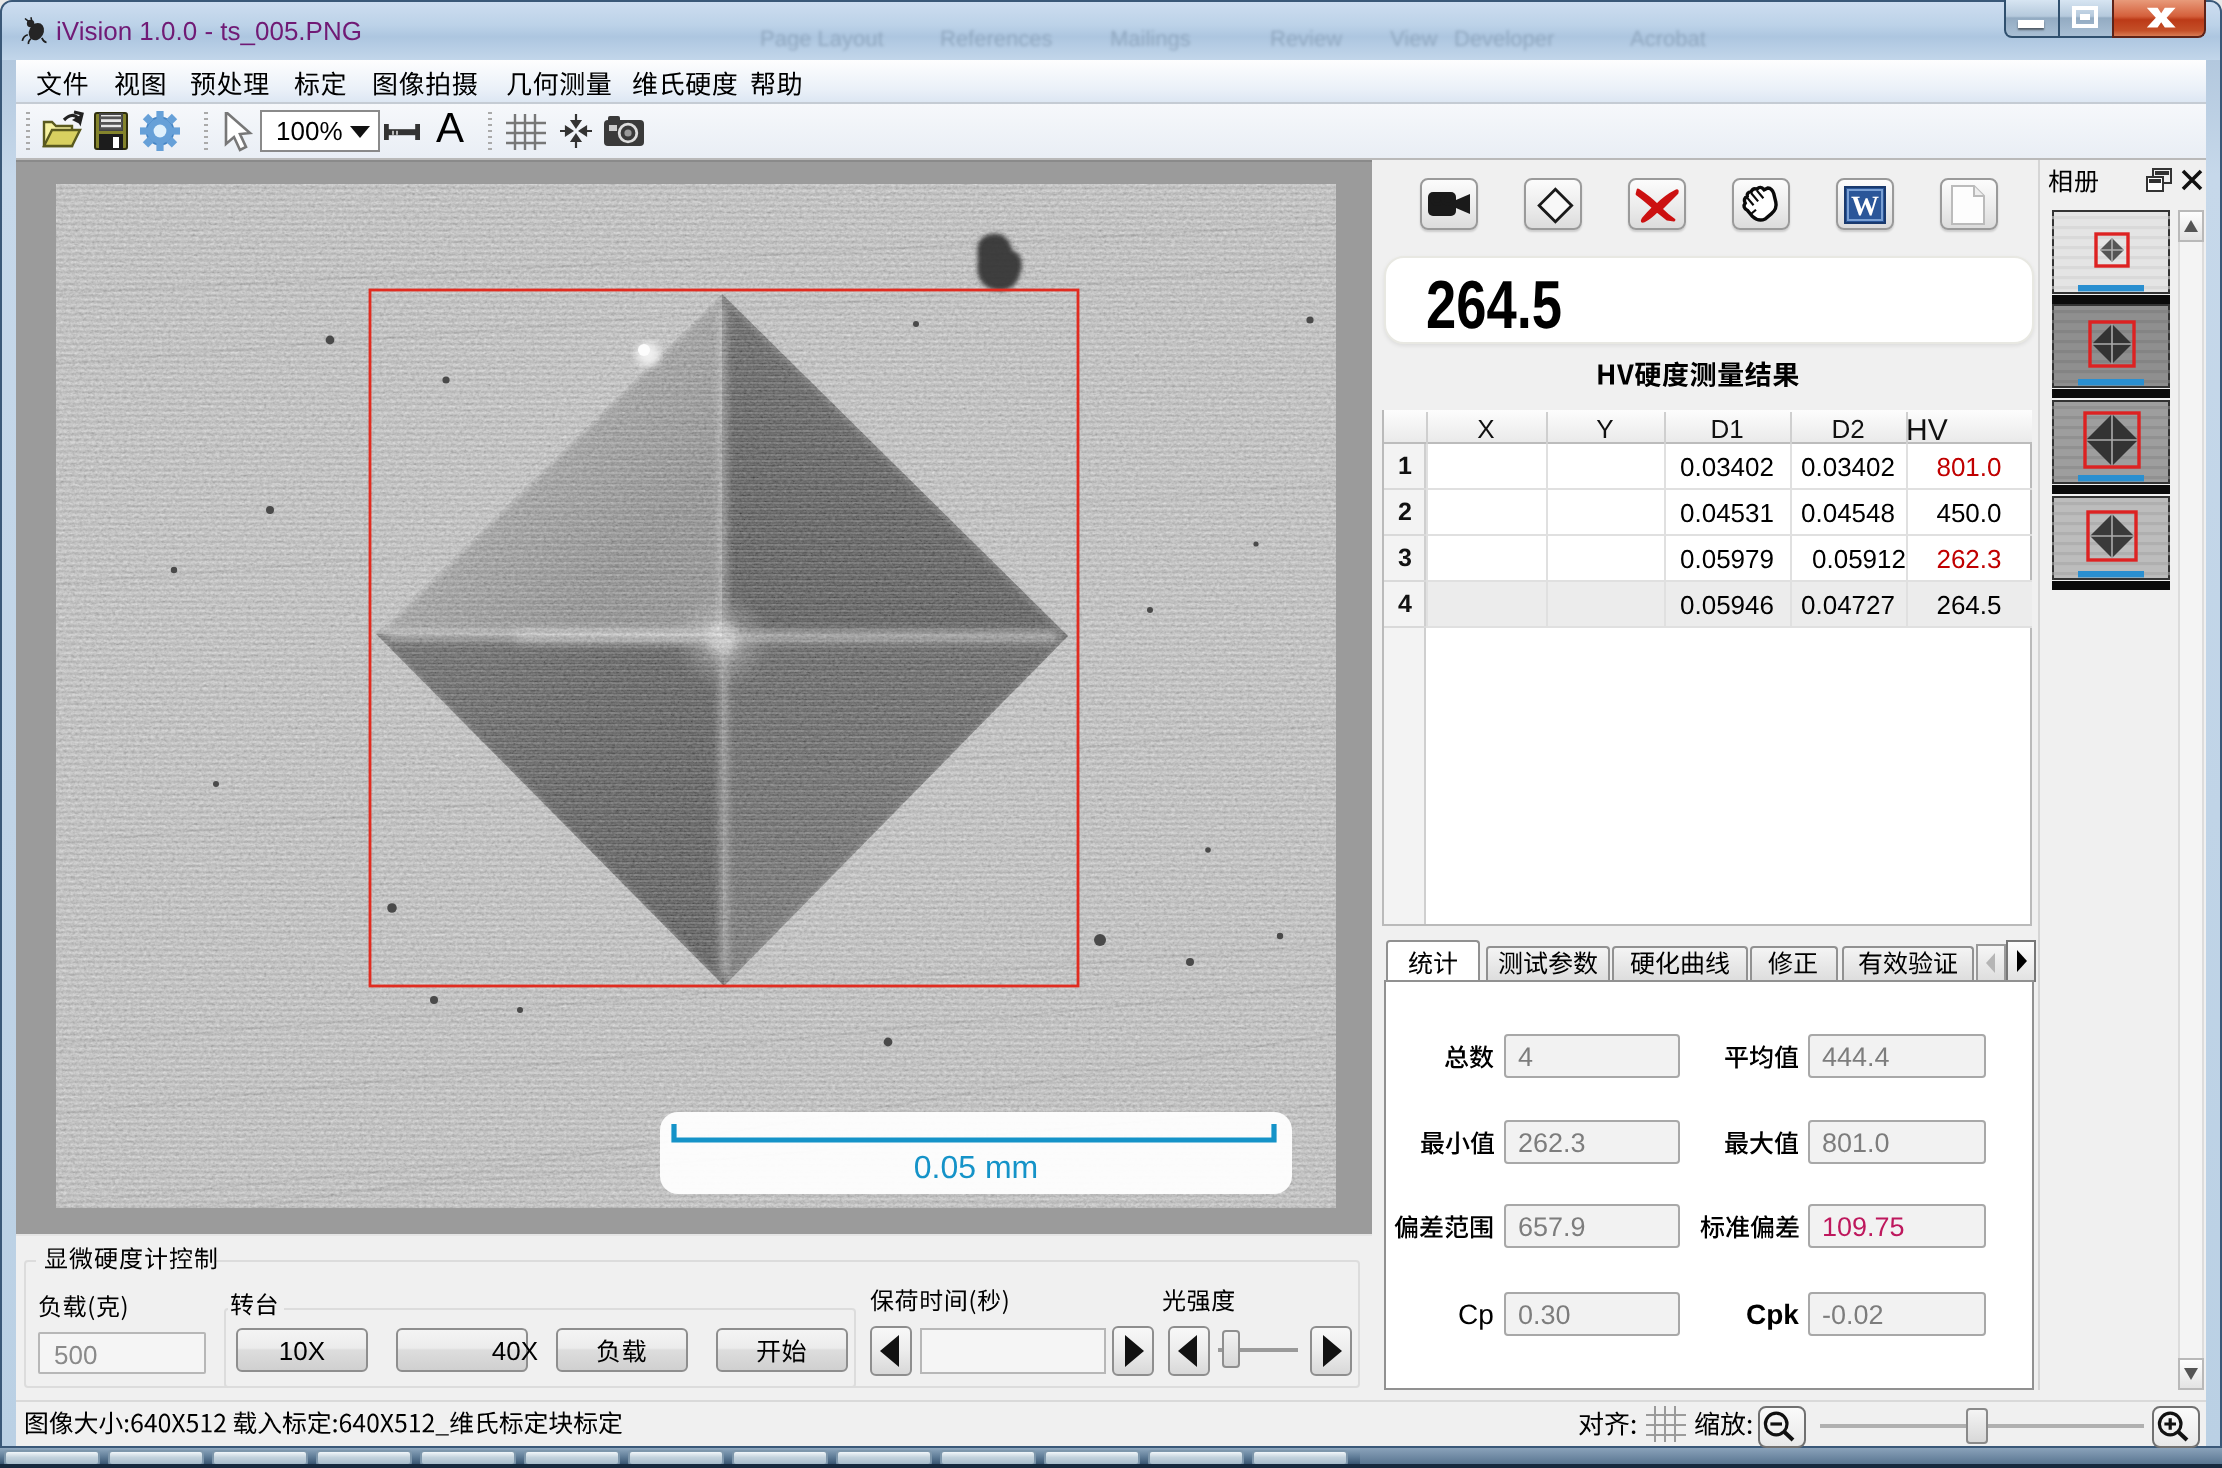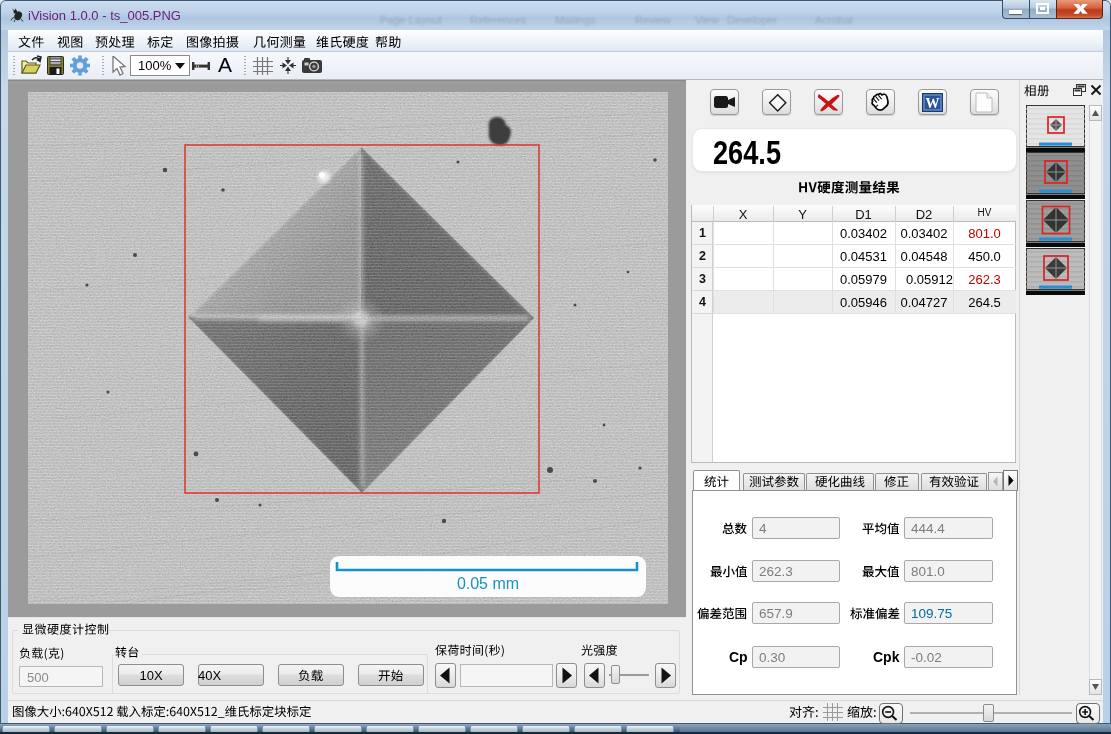--- a/index.html
+++ b/index.html
@@ -297,21 +297,21 @@
 <div class="abs" style="left:19px;top:666px;width:84px;height:21px;background:#f5f5f5;border:1px solid #b7b7b7;border-radius:1px"></div>
 <div class="abs" style="left:27px;top:670px;font-size:13px;color:#8a8a8a">500</div>
 <div class="abs" style="left:112px;top:654px;width:316px;height:40px;border:1px solid #dcdcdc;border-radius:2px"></div>
 <div class="abs" style="left:114px;top:647px;width:28px;height:12px;background:#f0f0f0"></div>
 <svg style="position:absolute;left:115px;top:644.3px;overflow:visible" width="27" height="16">
       <path transform="translate(0,12.7)" d="M0.6 -8.7H5.0V-7.8H0.6ZM2.9 -6.8H3.8V0.9H2.9ZM0.5 -2.0Q1.1 -2.1 1.9 -2.2Q2.7 -2.4 3.6 -2.5Q4.5 -2.7 5.4 -2.8L5.4 -2.1Q4.2 -1.8 2.9 -1.6Q1.6 -1.3 0.7 -1.1ZM1.0 -4.0Q0.9 -4.1 0.9 -4.2Q0.9 -4.4 0.8 -4.5Q0.7 -4.7 0.7 -4.8Q0.9 -4.8 1.0 -5.1Q1.1 -5.4 1.3 -5.7Q1.4 -5.9 1.5 -6.4Q1.7 -6.8 1.9 -7.4Q2.0 -8.0 2.2 -8.7Q2.4 -9.4 2.5 -10.1L3.4 -9.9Q3.1 -8.9 2.9 -8.0Q2.6 -7.0 2.2 -6.1Q1.9 -5.2 1.5 -4.5V-4.5Q1.5 -4.5 1.4 -4.4Q1.3 -4.4 1.2 -4.3Q1.1 -4.2 1.1 -4.1Q1.0 -4.0 1.0 -4.0ZM1.0 -4.0V-4.7L1.5 -5.0H5.0V-4.2H1.8Q1.5 -4.2 1.3 -4.1Q1.0 -4.1 1.0 -4.0ZM6.8 -4.2H10.3V-3.3H6.8ZM10.1 -4.2H10.3L10.4 -4.2L11.1 -3.9Q10.7 -3.4 10.3 -2.8Q9.9 -2.3 9.4 -1.7Q9.0 -1.1 8.6 -0.5L7.8 -0.9Q8.2 -1.4 8.6 -2.0Q9.1 -2.6 9.5 -3.2Q9.9 -3.7 10.1 -4.1ZM6.4 -1.6 6.9 -2.1Q7.6 -1.8 8.2 -1.4Q8.8 -0.9 9.4 -0.5Q10.0 -0.1 10.3 0.3L9.7 1.0Q9.4 0.6 8.8 0.2Q8.3 -0.3 7.6 -0.8Q7.0 -1.2 6.4 -1.6ZM8.1 -10.1 9.0 -10.0Q8.8 -9.2 8.6 -8.3Q8.3 -7.4 8.1 -6.5Q7.8 -5.6 7.6 -4.7Q7.3 -3.9 7.1 -3.3H6.2Q6.4 -4.0 6.6 -4.8Q6.9 -5.6 7.2 -6.6Q7.4 -7.5 7.7 -8.4Q7.9 -9.3 8.1 -10.1ZM5.6 -8.7H11.1V-7.8H5.6ZM5.1 -6.4H11.5V-5.6H5.1Z M14.9 -0.6H21.7V0.3H14.9ZM14.4 -4.1H22.2V0.9H21.2V-3.2H15.4V0.9H14.4ZM19.5 -8.2 20.2 -8.7Q20.8 -8.2 21.4 -7.6Q22.0 -7.0 22.6 -6.3Q23.1 -5.7 23.4 -5.2L22.6 -4.7Q22.3 -5.2 21.8 -5.8Q21.3 -6.4 20.7 -7.1Q20.1 -7.7 19.5 -8.2ZM13.8 -5.1Q13.8 -5.2 13.7 -5.4Q13.7 -5.5 13.6 -5.7Q13.6 -5.9 13.5 -6.0Q13.7 -6.0 14.0 -6.2Q14.2 -6.4 14.5 -6.7Q14.7 -6.9 15.0 -7.2Q15.3 -7.5 15.7 -8.0Q16.1 -8.5 16.5 -9.0Q16.9 -9.6 17.3 -10.1L18.2 -9.7Q17.6 -8.9 17.0 -8.2Q16.3 -7.4 15.7 -6.8Q15.0 -6.1 14.4 -5.6V-5.6Q14.4 -5.6 14.3 -5.5Q14.2 -5.5 14.1 -5.4Q14.0 -5.3 13.9 -5.3Q13.8 -5.2 13.8 -5.1ZM13.8 -5.1 13.8 -5.8 14.5 -6.2 22.1 -6.5Q22.2 -6.3 22.2 -6.1Q22.2 -5.9 22.2 -5.7Q20.4 -5.6 19.1 -5.5Q17.8 -5.5 16.9 -5.4Q16.1 -5.4 15.5 -5.3Q14.9 -5.3 14.6 -5.3Q14.3 -5.2 14.1 -5.2Q13.9 -5.2 13.8 -5.1Z" fill="#000"></path>
     </svg>
 <div class="abs" style="left:118px;top:664px;width:66px;height:22px;border:1px solid #8e8e8e;border-radius:3px;background:linear-gradient(#f4f4f4,#ececec 45%,#dddddd 50%,#d0d0d0)"></div>
 <div class="abs" style="left:118px;top:668px;width:66px;text-align:center;font-size:13px">10X</div>
 <div class="abs" style="left:198px;top:664px;width:66px;height:22px;border:1px solid #8e8e8e;border-radius:3px;background:linear-gradient(#f4f4f4,#ececec 45%,#dddddd 50%,#d0d0d0)"></div>
-<div class="abs" style="left:198px;top:668px;width:71px;text-align:left;font-size:13px">40X</div>
+<div class="abs" style="left:198px;top:668px;width:71px;text-align:right;font-size:13px">40X</div>
 <div class="abs" style="left:278px;top:664px;width:66px;height:22px;border:1px solid #8e8e8e;border-radius:3px;background:linear-gradient(#f4f4f4,#ececec 45%,#dddddd 50%,#d0d0d0)"></div>
 <svg style="position:absolute;left:298px;top:667.2px;overflow:visible" width="28" height="17">
       <path transform="translate(0,13.2)" d="M4.3 -9.4H8.2V-8.6H3.7ZM4.3 -10.5 5.4 -10.3Q4.9 -9.5 4.4 -8.7Q3.8 -7.9 3.0 -7.1Q2.3 -6.4 1.4 -5.7Q1.3 -5.8 1.2 -5.9Q1.1 -6.1 0.9 -6.2Q0.8 -6.3 0.7 -6.4Q1.6 -7.0 2.3 -7.7Q3.0 -8.4 3.5 -9.1Q4.0 -9.8 4.3 -10.5ZM7.8 -9.4H8.0L8.2 -9.4L8.8 -9.0Q8.6 -8.5 8.3 -8.0Q7.9 -7.5 7.6 -7.0Q7.2 -6.6 6.9 -6.2Q6.8 -6.3 6.5 -6.4Q6.3 -6.6 6.2 -6.6Q6.5 -7.0 6.8 -7.4Q7.1 -7.9 7.4 -8.3Q7.7 -8.8 7.8 -9.2ZM6.5 -1.2 7.1 -1.8Q7.9 -1.4 8.7 -1.1Q9.5 -0.7 10.3 -0.3Q11.0 0.0 11.5 0.4L10.8 1.0Q10.3 0.7 9.6 0.3Q8.9 -0.0 8.1 -0.4Q7.4 -0.8 6.5 -1.2ZM5.9 -5.2H6.9Q6.8 -4.1 6.6 -3.3Q6.5 -2.4 6.1 -1.7Q5.8 -1.1 5.2 -0.5Q4.5 -0.0 3.6 0.4Q2.6 0.7 1.2 1.0Q1.2 0.8 1.1 0.6Q0.9 0.3 0.8 0.2Q2.1 -0.0 3.0 -0.3Q3.9 -0.7 4.4 -1.1Q5.0 -1.6 5.3 -2.1Q5.6 -2.7 5.7 -3.5Q5.8 -4.2 5.9 -5.2ZM2.5 -6.9H10.3V-1.5H9.3V-6.1H3.4V-1.5H2.5Z M22.0 -9.8 22.7 -10.2Q23.0 -10.0 23.3 -9.7Q23.6 -9.5 23.8 -9.2Q24.1 -8.9 24.2 -8.7L23.5 -8.2Q23.3 -8.5 22.9 -9.0Q22.4 -9.5 22.0 -9.8ZM13.5 -7.7H24.7V-6.9H13.5ZM14.1 -9.5H19.6V-8.8H14.1ZM16.5 -10.5H17.4V-7.3H16.5ZM20.4 -10.5H21.3Q21.3 -8.7 21.4 -7.1Q21.5 -5.5 21.7 -4.2Q21.9 -2.9 22.1 -2.0Q22.4 -1.0 22.8 -0.5Q23.2 -0.0 23.6 -0.0Q23.8 -0.0 23.9 -0.5Q24.1 -0.9 24.1 -2.0Q24.2 -1.9 24.5 -1.8Q24.7 -1.6 24.8 -1.6Q24.8 -0.6 24.6 -0.1Q24.5 0.5 24.2 0.7Q23.9 0.9 23.5 0.9Q22.9 0.9 22.5 0.5Q22.0 0.1 21.7 -0.7Q21.3 -1.4 21.1 -2.5Q20.9 -3.5 20.7 -4.8Q20.6 -6.1 20.5 -7.5Q20.4 -8.9 20.4 -10.5ZM23.3 -6.3 24.1 -6.0Q23.7 -4.6 23.1 -3.3Q22.5 -2.0 21.7 -0.9Q20.8 0.2 19.8 1.0Q19.7 0.9 19.5 0.7Q19.3 0.5 19.1 0.4Q20.1 -0.3 20.9 -1.4Q21.7 -2.4 22.3 -3.7Q22.9 -4.9 23.3 -6.3ZM13.7 -5.7H20.1V-4.9H13.7ZM17.0 -4.5H17.8V1.0H17.0ZM14.3 -2.5Q14.3 -2.6 14.2 -2.8Q14.2 -2.9 14.1 -3.1Q14.1 -3.2 14.0 -3.4Q14.2 -3.4 14.3 -3.6Q14.5 -3.7 14.6 -4.0Q14.7 -4.2 14.9 -4.6Q15.2 -5.1 15.4 -5.7Q15.7 -6.3 15.9 -6.9L16.8 -6.6Q16.6 -6.0 16.2 -5.3Q15.9 -4.6 15.6 -4.1Q15.2 -3.5 14.9 -3.0V-3.0Q14.9 -3.0 14.8 -2.9Q14.7 -2.9 14.6 -2.8Q14.5 -2.7 14.4 -2.7Q14.3 -2.6 14.3 -2.5ZM14.3 -2.5V-3.2L14.8 -3.5H19.8V-2.7H15.3Q14.9 -2.7 14.7 -2.6Q14.4 -2.6 14.3 -2.5ZM13.6 -1.2Q14.4 -1.2 15.5 -1.3Q16.5 -1.4 17.7 -1.5Q18.9 -1.6 20.1 -1.7V-0.9Q19.0 -0.8 17.8 -0.7Q16.6 -0.6 15.6 -0.5Q14.5 -0.4 13.7 -0.3Z" fill="#000"></path>
     </svg>
 <div class="abs" style="left:358px;top:664px;width:66px;height:22px;border:1px solid #8e8e8e;border-radius:3px;background:linear-gradient(#f4f4f4,#ececec 45%,#dddddd 50%,#d0d0d0)"></div>
 <svg style="position:absolute;left:378px;top:667.2px;overflow:visible" width="28" height="17">
       <path transform="translate(0,13.2)" d="M1.1 -9.7H11.5V-8.8H1.1ZM0.7 -5.2H11.9V-4.3H0.7ZM8.1 -9.2H9.1V1.0H8.1ZM3.7 -9.2H4.6V-5.8Q4.6 -4.9 4.5 -3.9Q4.4 -3.0 4.1 -2.1Q3.8 -1.2 3.1 -0.4Q2.5 0.4 1.4 1.1Q1.3 0.9 1.2 0.8Q1.1 0.7 0.9 0.6Q0.8 0.4 0.7 0.4Q1.7 -0.3 2.3 -1.0Q2.9 -1.7 3.2 -2.5Q3.5 -3.3 3.6 -4.1Q3.7 -5.0 3.7 -5.8Z M19.2 -0.4H23.7V0.5H19.2ZM18.6 -4.1H24.1V1.0H23.2V-3.2H19.4V1.0H18.6ZM22.1 -8.3 22.8 -8.7Q23.2 -8.1 23.6 -7.5Q24.1 -6.9 24.4 -6.3Q24.7 -5.7 24.9 -5.2L24.1 -4.8Q23.9 -5.2 23.6 -5.9Q23.3 -6.5 22.9 -7.1Q22.5 -7.8 22.1 -8.3ZM18.2 -5.1Q18.2 -5.2 18.1 -5.4Q18.0 -5.5 18.0 -5.7Q17.9 -5.9 17.9 -6.0Q18.0 -6.0 18.2 -6.2Q18.4 -6.5 18.7 -6.8Q18.8 -7.0 19.0 -7.3Q19.2 -7.7 19.5 -8.2Q19.8 -8.7 20.1 -9.3Q20.4 -9.9 20.6 -10.5L21.6 -10.2Q21.2 -9.4 20.8 -8.5Q20.3 -7.7 19.8 -7.0Q19.3 -6.2 18.8 -5.6V-5.6Q18.8 -5.6 18.7 -5.6Q18.6 -5.5 18.5 -5.4Q18.4 -5.4 18.3 -5.3Q18.2 -5.2 18.2 -5.1ZM18.2 -5.1 18.2 -5.9 18.7 -6.2 24.0 -6.5Q24.1 -6.3 24.1 -6.1Q24.2 -5.8 24.2 -5.7Q22.7 -5.6 21.7 -5.5Q20.6 -5.4 20.0 -5.4Q19.3 -5.3 19.0 -5.3Q18.6 -5.2 18.5 -5.2Q18.3 -5.1 18.2 -5.1ZM13.6 -3.7Q13.8 -4.3 14.0 -5.1Q14.2 -6.0 14.4 -6.9Q14.6 -7.8 14.8 -8.7Q14.9 -9.6 15.0 -10.5L15.9 -10.4Q15.8 -9.6 15.6 -8.6Q15.5 -7.7 15.3 -6.7Q15.1 -5.8 14.8 -4.9Q14.6 -4.0 14.4 -3.4ZM13.3 -7.9H17.1V-7.1H13.3ZM16.8 -7.9H17.0L17.1 -8.0L17.7 -7.9Q17.5 -5.5 17.0 -3.7Q16.6 -2.0 15.8 -0.9Q15.0 0.3 13.9 1.0Q13.8 0.8 13.6 0.6Q13.5 0.4 13.3 0.2Q14.3 -0.3 15.0 -1.4Q15.8 -2.4 16.2 -4.0Q16.7 -5.6 16.8 -7.8ZM13.6 -3.7 14.1 -4.3Q14.7 -4.0 15.2 -3.6Q15.8 -3.1 16.3 -2.7Q16.8 -2.2 17.2 -1.8Q17.7 -1.4 17.9 -1.0L17.4 -0.3Q17.1 -0.6 16.7 -1.1Q16.2 -1.5 15.7 -2.0Q15.2 -2.4 14.7 -2.9Q14.1 -3.3 13.6 -3.7Z" fill="#000"></path>
     </svg>
 <svg style="position:absolute;left:435px;top:642.3px;overflow:visible" width="72" height="16">
       <path transform="translate(0,12.7)" d="M7.2 -6.0H8.1V1.0H7.2ZM3.7 -4.2H11.4V-3.4H3.7ZM8.3 -3.9Q8.7 -3.1 9.3 -2.5Q9.8 -1.8 10.5 -1.2Q11.1 -0.6 11.8 -0.3Q11.7 -0.2 11.6 -0.1Q11.4 0.1 11.3 0.2Q11.2 0.3 11.1 0.5Q10.5 0.0 9.8 -0.6Q9.2 -1.3 8.6 -2.0Q8.0 -2.8 7.6 -3.6ZM7.0 -3.9 7.7 -3.7Q7.3 -2.8 6.7 -2.1Q6.1 -1.3 5.4 -0.6Q4.7 0.0 3.9 0.4Q3.9 0.3 3.8 0.2Q3.7 0.1 3.5 -0.1Q3.4 -0.2 3.3 -0.3Q4.0 -0.6 4.7 -1.2Q5.4 -1.8 6.0 -2.5Q6.6 -3.2 7.0 -3.9ZM5.4 -8.7V-6.5H9.9V-8.7ZM4.6 -9.5H10.8V-5.7H4.6ZM3.3 -10.0 4.2 -9.8Q3.8 -8.8 3.2 -7.8Q2.7 -6.8 2.1 -5.9Q1.4 -5.1 0.8 -4.4Q0.7 -4.5 0.7 -4.7Q0.6 -4.8 0.5 -5.0Q0.4 -5.2 0.3 -5.3Q0.9 -5.9 1.4 -6.6Q2.0 -7.4 2.5 -8.3Q3.0 -9.1 3.3 -10.0ZM2.1 -6.9 2.9 -7.8 2.9 -7.8V0.9H2.1Z M16.5 -6.6H23.7V-5.8H16.5ZM21.6 -6.2H22.5V-0.2Q22.5 0.2 22.4 0.4Q22.3 0.6 22.0 0.8Q21.7 0.9 21.2 0.9Q20.7 0.9 19.9 0.9Q19.8 0.7 19.7 0.5Q19.6 0.2 19.5 0.0Q20.0 0.1 20.3 0.1Q20.7 0.1 21.0 0.1Q21.2 0.1 21.3 0.1Q21.5 0.1 21.6 0.0Q21.6 -0.0 21.6 -0.2ZM15.4 -7.2 16.3 -6.9Q15.9 -6.2 15.4 -5.4Q15.0 -4.7 14.4 -4.0Q13.8 -3.4 13.2 -2.9Q13.2 -3.0 13.1 -3.1Q13.0 -3.3 12.8 -3.4Q12.7 -3.6 12.6 -3.7Q13.5 -4.3 14.2 -5.3Q15.0 -6.2 15.4 -7.2ZM17.1 -4.7H20.5V-1.3H17.1V-2.0H19.6V-3.9H17.1ZM16.7 -4.7H17.5V-0.6H16.7ZM13.0 -9.1H23.6V-8.3H13.0ZM15.8 -10.1H16.6V-7.2H15.8ZM19.9 -10.1H20.8V-7.2H19.9ZM14.4 -4.8 15.3 -5.7 15.3 -5.7V0.9H14.4Z M26.0 -9.1H29.3V-1.3H26.0V-2.1H28.5V-8.3H26.0ZM26.1 -5.6H28.8V-4.8H26.1ZM25.6 -9.1H26.4V-0.3H25.6ZM29.9 -7.7H36.1V-6.8H29.9ZM33.8 -10.0H34.7V-0.4Q34.7 0.1 34.5 0.3Q34.4 0.6 34.1 0.7Q33.8 0.8 33.2 0.8Q32.6 0.8 31.7 0.8Q31.6 0.6 31.5 0.4Q31.5 0.1 31.3 -0.1Q31.8 -0.1 32.2 -0.1Q32.7 -0.0 33.0 -0.1Q33.3 -0.1 33.4 -0.1Q33.6 -0.1 33.7 -0.1Q33.8 -0.2 33.8 -0.4ZM30.3 -5.4 31.0 -5.8Q31.4 -5.4 31.7 -4.8Q32.1 -4.3 32.4 -3.8Q32.7 -3.3 32.9 -3.0L32.1 -2.5Q31.9 -2.9 31.6 -3.4Q31.3 -3.9 31.0 -4.4Q30.6 -5.0 30.3 -5.4Z M38.0 -7.4H38.9V1.0H38.0ZM38.2 -9.5 38.9 -9.9Q39.2 -9.7 39.4 -9.4Q39.7 -9.1 40.0 -8.8Q40.2 -8.5 40.4 -8.2L39.6 -7.7Q39.5 -8.0 39.2 -8.3Q39.0 -8.6 38.7 -8.9Q38.4 -9.2 38.2 -9.5ZM41.1 -9.4H47.4V-8.6H41.1ZM46.9 -9.4H47.9V-0.1Q47.9 0.2 47.8 0.4Q47.7 0.6 47.4 0.8Q47.2 0.9 46.8 0.9Q46.4 0.9 45.9 0.9Q45.8 0.7 45.8 0.5Q45.7 0.2 45.6 0.1Q46.0 0.1 46.3 0.1Q46.6 0.1 46.7 0.1Q46.8 0.1 46.9 0.0Q46.9 -0.0 46.9 -0.1ZM41.4 -3.5V-1.9H44.3V-3.5ZM41.4 -5.9V-4.3H44.3V-5.9ZM40.6 -6.6H45.2V-1.2H40.6Z M52.1 2.4Q51.2 1.0 50.8 -0.5Q50.3 -2.0 50.3 -3.7Q50.3 -5.5 50.8 -7.0Q51.2 -8.5 52.1 -9.8L52.7 -9.5Q52.0 -8.2 51.6 -6.7Q51.2 -5.3 51.2 -3.7Q51.2 -2.2 51.6 -0.7Q52.0 0.8 52.7 2.1Z M56.1 -9.1H57.0V0.9H56.1ZM54.1 -6.7H58.7V-5.9H54.1ZM56.1 -6.4 56.7 -6.1Q56.5 -5.5 56.3 -4.8Q56.0 -4.1 55.7 -3.5Q55.4 -2.8 55.1 -2.2Q54.7 -1.6 54.4 -1.2Q54.3 -1.4 54.2 -1.7Q54.0 -1.9 53.9 -2.1Q54.2 -2.4 54.6 -2.9Q54.9 -3.4 55.2 -4.0Q55.5 -4.6 55.7 -5.2Q56.0 -5.8 56.1 -6.4ZM58.0 -9.9 58.6 -9.2Q58.0 -9.0 57.3 -8.8Q56.6 -8.6 55.9 -8.5Q55.1 -8.3 54.4 -8.2Q54.4 -8.4 54.3 -8.6Q54.3 -8.8 54.2 -8.9Q54.9 -9.1 55.6 -9.2Q56.3 -9.3 56.9 -9.5Q57.6 -9.7 58.0 -9.9ZM56.9 -5.7Q57.0 -5.5 57.3 -5.3Q57.5 -5.0 57.8 -4.6Q58.0 -4.3 58.2 -4.0Q58.5 -3.7 58.5 -3.6L58.0 -2.9Q57.9 -3.1 57.7 -3.4Q57.5 -3.8 57.3 -4.1Q57.0 -4.5 56.8 -4.8Q56.6 -5.1 56.5 -5.3ZM59.5 -8.0 60.3 -7.9Q60.2 -7.2 60.1 -6.5Q59.9 -5.8 59.7 -5.2Q59.5 -4.5 59.3 -4.0Q59.2 -4.1 59.1 -4.2Q58.9 -4.2 58.8 -4.3Q58.7 -4.4 58.5 -4.4Q58.8 -4.9 58.9 -5.5Q59.1 -6.1 59.3 -6.7Q59.4 -7.4 59.5 -8.0ZM62.9 -7.9 63.6 -8.2Q63.9 -7.7 64.2 -7.1Q64.5 -6.5 64.7 -6.0Q64.9 -5.4 65.0 -4.9L64.2 -4.6Q64.1 -5.1 63.9 -5.7Q63.7 -6.2 63.4 -6.8Q63.1 -7.4 62.9 -7.9ZM63.6 -4.2 64.5 -3.9Q64.0 -2.6 63.2 -1.7Q62.3 -0.7 61.1 -0.1Q59.9 0.6 58.4 0.9Q58.3 0.7 58.2 0.5Q58.0 0.3 57.9 0.1Q59.4 -0.2 60.5 -0.8Q61.6 -1.3 62.4 -2.2Q63.2 -3.0 63.6 -4.2ZM61.2 -10.1H62.0V-2.7H61.2Z M67.0 2.4 66.4 2.1Q67.1 0.8 67.5 -0.7Q67.9 -2.2 67.9 -3.7Q67.9 -5.3 67.5 -6.7Q67.1 -8.2 66.4 -9.5L67.0 -9.8Q67.9 -8.5 68.3 -7.0Q68.8 -5.5 68.8 -3.7Q68.8 -2.0 68.3 -0.5Q67.9 1.0 67.0 2.4Z" fill="#000"></path>
@@ -384,21 +384,21 @@
 <div class="abs" style="left:691px;top:205px;width:325px;height:258px;background:#fff;border:1px solid #bababa"></div>
 <div class="abs" style="left:692px;top:205px;width:324px;height:17px;background:linear-gradient(#fdfdfd,#eaeaea);border-bottom:1px solid #bcbcbc"></div>
 <div class="abs" style="left:713px;top:207px;width:60px;text-align:center;font-size:13px;color:#111">X</div>
 <div class="abs" style="left:713px;top:206px;width:1px;height:16px;background:#cfcfcf"></div>
 <div class="abs" style="left:773px;top:207px;width:59px;text-align:center;font-size:13px;color:#111">Y</div>
 <div class="abs" style="left:773px;top:206px;width:1px;height:16px;background:#cfcfcf"></div>
 <div class="abs" style="left:832px;top:207px;width:63px;text-align:center;font-size:13px;color:#111">D1</div>
 <div class="abs" style="left:832px;top:206px;width:1px;height:16px;background:#cfcfcf"></div>
 <div class="abs" style="left:895px;top:207px;width:58px;text-align:center;font-size:13px;color:#111">D2</div>
 <div class="abs" style="left:895px;top:206px;width:1px;height:16px;background:#cfcfcf"></div>
-<div class="abs" style="left:953px;top:207px;width:63px;text-align:center;font-size:10px;color:#111">HV</div>
+<div class="abs" style="left:953px;top:207px;width:63px;text-align:left;font-size:15px;color:#111">HV</div>
 <div class="abs" style="left:953px;top:206px;width:1px;height:16px;background:#cfcfcf"></div>
 <div class="abs" style="left:692px;top:222px;width:21px;height:240px;background:#f3f3f3;border-right:1px solid #cfcfcf"></div>
 <div class="abs" style="left:692px;top:226px;width:21px;text-align:center;font-size:12.5px;font-weight:bold;color:#111">1</div>
 <div class="abs" style="left:692px;top:244px;width:21px;height:1px;background:#d9d9d9"></div>
 <div class="abs" style="left:832px;top:226px;width:63px;text-align:center;font-size:13px;color:#000">0.03402</div>
 <div class="abs" style="left:895px;top:226px;width:58px;text-align:center;font-size:13px;color:#000">0.03402</div>
 <div class="abs" style="left:953px;top:226px;width:63px;text-align:center;font-size:13px;color:#c00000">801.0</div>
 <div class="abs" style="left:713px;top:222px;width:1px;height:23px;background:#e0e0e0"></div>
 <div class="abs" style="left:773px;top:222px;width:1px;height:23px;background:#e0e0e0"></div>
 <div class="abs" style="left:832px;top:222px;width:1px;height:23px;background:#e0e0e0"></div>
@@ -490,22 +490,22 @@
     <div class="abs" style="left:911px;top:564px;font-size:13.5px;color:#7d7d7d">801.0</div>
 <svg style="position:absolute;left:697px;top:604.8px;overflow:visible" width="52" height="17">
       <path transform="translate(0,13.2)" d="M7.0 -10.3 8.1 -10.6Q8.3 -10.2 8.5 -9.8Q8.7 -9.4 8.8 -9.0L7.6 -8.7Q7.6 -9.1 7.4 -9.5Q7.2 -10.0 7.0 -10.3ZM3.3 -10.5 4.4 -10.2Q4.0 -9.1 3.5 -8.1Q2.9 -7.0 2.3 -6.1Q1.6 -5.2 0.9 -4.5Q0.9 -4.6 0.8 -4.8Q0.7 -5.1 0.5 -5.3Q0.4 -5.5 0.3 -5.6Q0.9 -6.2 1.5 -7.0Q2.0 -7.8 2.5 -8.7Q3.0 -9.6 3.3 -10.5ZM2.0 -7.2 3.1 -8.3 3.2 -8.3V1.0H2.0ZM5.0 -9.2H11.5V-6.0H5.0V-7.0H10.3V-8.2H5.0ZM4.4 -9.2H5.5V-6.7Q5.5 -5.9 5.5 -4.9Q5.4 -4.0 5.3 -2.9Q5.2 -1.9 4.9 -0.9Q4.7 0.1 4.3 0.9Q4.2 0.8 4.1 0.7Q3.9 0.6 3.7 0.4Q3.6 0.3 3.4 0.2Q3.8 -0.5 4.0 -1.4Q4.2 -2.3 4.3 -3.2Q4.4 -4.2 4.4 -5.1Q4.4 -5.9 4.4 -6.7ZM5.6 -5.3H11.3V-4.3H6.5V1.0H5.6ZM10.7 -5.3H11.6V-0.1Q11.6 0.2 11.6 0.4Q11.5 0.7 11.3 0.8Q11.1 0.9 10.8 0.9Q10.6 1.0 10.2 1.0Q10.2 0.8 10.1 0.5Q10.0 0.2 9.9 0.1Q10.1 0.1 10.3 0.1Q10.5 0.1 10.6 0.1Q10.7 0.1 10.7 -0.1ZM6.1 -2.7H11.1V-1.8H6.1ZM7.4 -4.9H8.1V0.7H7.4ZM9.0 -4.9H9.8V0.7H9.0Z M13.8 -8.9H23.8V-7.9H13.8ZM14.4 -7.0H23.2V-5.9H14.4ZM15.2 -0.5H24.3V0.6H15.2ZM13.2 -5.1H24.3V-3.9H13.2ZM16.9 -3.1H23.3V-2.0H16.9ZM19.3 -2.7H20.6V0.2H19.3ZM15.4 -10.1 16.4 -10.5Q16.8 -10.2 17.1 -9.7Q17.4 -9.2 17.5 -8.8L16.4 -8.3Q16.3 -8.7 16.0 -9.2Q15.7 -9.7 15.4 -10.1ZM21.0 -10.6 22.3 -10.2Q22.0 -9.7 21.7 -9.3Q21.3 -8.8 21.1 -8.5L20.0 -8.8Q20.2 -9.1 20.4 -9.4Q20.6 -9.7 20.7 -10.0Q20.9 -10.3 21.0 -10.6ZM18.1 -8.6 19.3 -8.4Q18.9 -6.3 18.1 -4.7Q17.4 -3.1 16.3 -1.8Q15.3 -0.6 13.8 0.3Q13.7 0.1 13.5 -0.1Q13.4 -0.2 13.2 -0.4Q13.1 -0.6 12.9 -0.8Q14.4 -1.5 15.4 -2.6Q16.4 -3.7 17.1 -5.2Q17.7 -6.7 18.1 -8.6Z M30.8 -6.8H35.4V-5.7H30.8ZM25.9 0.1Q26.3 -0.3 26.8 -0.8Q27.3 -1.3 27.9 -1.9Q28.4 -2.5 28.9 -3.1L29.6 -2.2Q29.2 -1.7 28.7 -1.1Q28.2 -0.5 27.7 0.0Q27.2 0.5 26.7 1.0ZM26.4 -6.5 27.1 -7.3Q27.4 -7.1 27.8 -6.8Q28.3 -6.6 28.7 -6.4Q29.1 -6.1 29.4 -6.0L28.6 -5.1Q28.4 -5.3 28.0 -5.5Q27.6 -5.8 27.2 -6.0Q26.8 -6.3 26.4 -6.5ZM25.6 -4.2 26.3 -5.0Q26.6 -4.8 27.1 -4.6Q27.5 -4.4 27.9 -4.2Q28.3 -3.9 28.6 -3.8L27.9 -2.9Q27.7 -3.1 27.3 -3.3Q26.9 -3.5 26.4 -3.7Q26.0 -4.0 25.6 -4.2ZM34.8 -6.8H36.0V-3.7Q36.0 -3.2 35.9 -3.0Q35.7 -2.7 35.4 -2.6Q35.0 -2.4 34.5 -2.4Q33.9 -2.4 33.2 -2.4Q33.1 -2.6 33.0 -3.0Q32.9 -3.3 32.7 -3.5Q33.1 -3.5 33.5 -3.5Q33.9 -3.5 34.1 -3.5Q34.4 -3.5 34.5 -3.5Q34.7 -3.5 34.7 -3.5Q34.8 -3.6 34.8 -3.7ZM30.1 -6.8H31.3V-1.0Q31.3 -0.7 31.4 -0.5Q31.5 -0.4 31.7 -0.3Q31.9 -0.3 32.3 -0.3Q32.4 -0.3 32.7 -0.3Q32.9 -0.3 33.3 -0.3Q33.6 -0.3 34.0 -0.3Q34.3 -0.3 34.6 -0.3Q34.9 -0.3 35.0 -0.3Q35.4 -0.3 35.6 -0.4Q35.7 -0.5 35.8 -0.9Q35.9 -1.2 36.0 -1.9Q36.2 -1.8 36.5 -1.6Q36.8 -1.5 37.1 -1.4Q37.0 -0.6 36.8 -0.1Q36.6 0.4 36.2 0.6Q35.8 0.8 35.1 0.8Q35.0 0.8 34.7 0.8Q34.4 0.8 34.0 0.8Q33.6 0.8 33.3 0.8Q32.9 0.8 32.6 0.8Q32.3 0.8 32.2 0.8Q31.4 0.8 30.9 0.7Q30.5 0.5 30.3 0.1Q30.1 -0.3 30.1 -1.0ZM25.7 -9.5H36.9V-8.4H25.7ZM28.4 -10.6H29.6V-7.3H28.4ZM32.9 -10.6H34.1V-7.3H32.9Z M40.2 -4.2H46.6V-3.2H40.2ZM40.9 -6.0H46.7V-5.1H40.9ZM43.1 -8.7H44.2V-0.9H43.1ZM40.3 -7.9H47.1V-6.9H40.3ZM46.3 -4.2H47.3Q47.3 -4.2 47.3 -4.1Q47.3 -3.9 47.3 -3.8Q47.2 -2.9 47.1 -2.4Q47.0 -1.9 46.8 -1.7Q46.7 -1.5 46.5 -1.5Q46.4 -1.4 46.1 -1.4Q46.0 -1.4 45.6 -1.4Q45.3 -1.4 45.0 -1.4Q45.0 -1.6 44.9 -1.9Q44.8 -2.1 44.7 -2.3Q45.0 -2.3 45.3 -2.3Q45.5 -2.2 45.6 -2.2Q45.7 -2.2 45.8 -2.3Q45.9 -2.3 46.0 -2.4Q46.0 -2.5 46.1 -2.9Q46.2 -3.2 46.3 -4.1ZM38.5 -10.1H49.1V1.0H47.9V-9.1H39.6V1.0H38.5ZM39.2 -0.5H48.5V0.5H39.2Z" fill="#000"></path>
     </svg>
 <div class="abs" style="left:752px;top:602px;width:88px;height:22px;background:#f2f2f2;border:1px solid #a8a8a8;border-radius:2px"></div>
     <div class="abs" style="left:759px;top:606px;font-size:13.5px;color:#7d7d7d">657.9</div>
 <svg style="position:absolute;left:850px;top:604.8px;overflow:visible" width="52" height="17">
       <path transform="translate(0,13.2)" d="M5.8 -9.7H11.3V-8.6H5.8ZM5.3 -6.7H12.0V-5.6H5.3ZM7.9 -6.1H9.1V-0.4Q9.1 0.1 8.9 0.3Q8.8 0.6 8.5 0.8Q8.2 0.9 7.8 1.0Q7.3 1.0 6.7 1.0Q6.6 0.7 6.5 0.4Q6.4 0.0 6.3 -0.2Q6.8 -0.2 7.1 -0.2Q7.5 -0.2 7.6 -0.2Q7.8 -0.2 7.8 -0.3Q7.9 -0.3 7.9 -0.4ZM9.7 -4.0 10.7 -4.3Q11.0 -3.7 11.3 -3.0Q11.6 -2.3 11.8 -1.6Q12.0 -1.0 12.1 -0.5L11.0 -0.1Q10.9 -0.6 10.7 -1.3Q10.5 -1.9 10.3 -2.7Q10.0 -3.4 9.7 -4.0ZM6.0 -4.3 7.1 -4.0Q6.9 -3.3 6.6 -2.6Q6.4 -1.9 6.0 -1.3Q5.7 -0.6 5.4 -0.1Q5.3 -0.2 5.1 -0.3Q5.0 -0.5 4.8 -0.6Q4.6 -0.7 4.5 -0.8Q5.0 -1.4 5.4 -2.4Q5.8 -3.3 6.0 -4.3ZM0.5 -8.0H5.1V-6.9H0.5ZM2.4 -10.6H3.5V1.0H2.4ZM2.2 -7.3 3.0 -7.0Q2.8 -6.3 2.6 -5.6Q2.4 -4.8 2.1 -4.1Q1.9 -3.3 1.5 -2.7Q1.2 -2.1 0.9 -1.6Q0.8 -1.8 0.7 -2.0Q0.6 -2.2 0.5 -2.4Q0.4 -2.6 0.2 -2.8Q0.7 -3.3 1.1 -4.0Q1.5 -4.8 1.8 -5.6Q2.1 -6.5 2.2 -7.3ZM3.5 -6.7Q3.6 -6.5 3.8 -6.2Q4.1 -5.9 4.4 -5.6Q4.7 -5.2 4.9 -4.9Q5.1 -4.6 5.2 -4.5L4.5 -3.6Q4.4 -3.8 4.2 -4.2Q4.0 -4.5 3.8 -4.9Q3.5 -5.3 3.3 -5.6Q3.1 -5.9 2.9 -6.1Z M17.8 -5.9H24.0V-4.8H17.8ZM17.8 -3.4H24.0V-2.4H17.8ZM17.8 -0.9H24.5V0.2H17.8ZM18.0 -10.5 19.1 -10.2Q18.7 -9.1 18.2 -8.1Q17.7 -7.0 17.1 -6.1Q16.5 -5.2 15.9 -4.6Q15.8 -4.7 15.6 -4.8Q15.5 -5.0 15.3 -5.2Q15.2 -5.3 15.0 -5.4Q15.7 -6.0 16.2 -6.8Q16.8 -7.6 17.2 -8.6Q17.7 -9.5 18.0 -10.5ZM18.1 -8.3H24.3V-7.3H18.1V1.1H17.0V-7.4L17.8 -8.3ZM20.5 -7.8H21.7V-0.3H20.5ZM20.1 -10.0 21.1 -10.5Q21.4 -10.1 21.6 -9.6Q21.9 -9.1 22.1 -8.7L21.0 -8.2Q20.9 -8.6 20.6 -9.1Q20.3 -9.6 20.1 -10.0ZM13.0 -9.5 14.1 -10.0Q14.4 -9.6 14.7 -9.1Q15.0 -8.5 15.3 -8.0Q15.6 -7.6 15.8 -7.2L14.6 -6.6Q14.5 -7.0 14.2 -7.5Q13.9 -8.0 13.6 -8.6Q13.3 -9.1 13.0 -9.5ZM13.0 -0.1Q13.3 -0.6 13.6 -1.3Q14.0 -2.0 14.3 -2.8Q14.6 -3.6 14.9 -4.3L16.0 -3.8Q15.7 -3.0 15.4 -2.3Q15.1 -1.6 14.8 -0.8Q14.5 -0.1 14.2 0.5Z M32.0 -10.3 33.1 -10.6Q33.3 -10.2 33.5 -9.8Q33.7 -9.4 33.8 -9.0L32.6 -8.7Q32.6 -9.1 32.4 -9.5Q32.2 -10.0 32.0 -10.3ZM28.3 -10.5 29.4 -10.2Q29.0 -9.1 28.5 -8.1Q27.9 -7.0 27.3 -6.1Q26.6 -5.2 25.9 -4.5Q25.9 -4.6 25.8 -4.8Q25.7 -5.1 25.5 -5.3Q25.4 -5.5 25.3 -5.6Q25.9 -6.2 26.5 -7.0Q27.0 -7.8 27.5 -8.7Q28.0 -9.6 28.3 -10.5ZM27.0 -7.2 28.1 -8.3 28.1 -8.3V1.0H27.0ZM30.0 -9.2H36.5V-6.0H30.0V-7.0H35.3V-8.2H30.0ZM29.4 -9.2H30.5V-6.7Q30.5 -5.9 30.5 -4.9Q30.4 -4.0 30.3 -2.9Q30.2 -1.9 29.9 -0.9Q29.7 0.1 29.3 0.9Q29.2 0.8 29.1 0.7Q28.9 0.6 28.7 0.4Q28.6 0.3 28.4 0.2Q28.8 -0.5 29.0 -1.4Q29.2 -2.3 29.3 -3.2Q29.4 -4.2 29.4 -5.1Q29.4 -5.9 29.4 -6.7ZM30.6 -5.3H36.3V-4.3H31.5V1.0H30.6ZM35.7 -5.3H36.6V-0.1Q36.6 0.2 36.6 0.4Q36.5 0.7 36.3 0.8Q36.1 0.9 35.8 0.9Q35.6 1.0 35.2 1.0Q35.1 0.8 35.1 0.5Q35.0 0.2 34.9 0.1Q35.1 0.1 35.3 0.1Q35.5 0.1 35.6 0.1Q35.7 0.1 35.7 -0.1ZM31.1 -2.7H36.1V-1.8H31.1ZM32.4 -4.9H33.1V0.7H32.4ZM34.0 -4.9H34.8V0.7H34.0Z M38.8 -8.9H48.8V-7.9H38.8ZM39.4 -7.0H48.2V-5.9H39.4ZM40.2 -0.5H49.3V0.6H40.2ZM38.2 -5.1H49.3V-3.9H38.2ZM41.9 -3.1H48.3V-2.0H41.9ZM44.3 -2.7H45.5V0.2H44.3ZM40.4 -10.1 41.5 -10.5Q41.8 -10.2 42.1 -9.7Q42.4 -9.2 42.5 -8.8L41.4 -8.3Q41.3 -8.7 41.0 -9.2Q40.7 -9.7 40.4 -10.1ZM46.0 -10.6 47.3 -10.2Q47.0 -9.7 46.7 -9.3Q46.3 -8.8 46.0 -8.5L45.0 -8.8Q45.2 -9.1 45.4 -9.4Q45.6 -9.7 45.7 -10.0Q45.9 -10.3 46.0 -10.6ZM43.1 -8.6 44.3 -8.4Q43.9 -6.3 43.1 -4.7Q42.4 -3.1 41.3 -1.8Q40.3 -0.6 38.8 0.3Q38.7 0.1 38.5 -0.1Q38.4 -0.2 38.2 -0.4Q38.0 -0.6 37.9 -0.8Q39.4 -1.5 40.4 -2.6Q41.4 -3.7 42.1 -5.2Q42.7 -6.7 43.1 -8.6Z" fill="#000"></path>
     </svg>
 <div class="abs" style="left:904px;top:602px;width:89px;height:22px;background:#f2f2f2;border:1px solid #a8a8a8;border-radius:2px"></div>
-    <div class="abs" style="left:911px;top:606px;font-size:13.5px;color:#0369a1">109.75</div>
-<div class="abs" style="left:729px;top:649px;font-size:14px;font-weight:bold;color:#000">Cp</div>
+    <div class="abs" style="left:911px;top:606px;font-size:13.5px;color:#be185d">109.75</div>
+<div class="abs" style="left:729px;top:649px;font-size:14px;font-weight:normal;color:#000">Cp</div>
 <div class="abs" style="left:752px;top:646px;width:88px;height:22px;background:#f2f2f2;border:1px solid #a8a8a8;border-radius:2px"></div>
     <div class="abs" style="left:759px;top:650px;font-size:13.5px;color:#7d7d7d">0.30</div>
 <div class="abs" style="left:873px;top:649px;font-size:14px;font-weight:bold;color:#000">Cpk</div>
 <div class="abs" style="left:904px;top:646px;width:89px;height:22px;background:#f2f2f2;border:1px solid #a8a8a8;border-radius:2px"></div>
     <div class="abs" style="left:911px;top:650px;font-size:13.5px;color:#7d7d7d">-0.02</div>
 <div class="abs" style="left:1019px;top:80px;width:84px;height:615px;background:#f0f0f0;border-left:1px solid #d5d5d5"></div>
 <svg style="position:absolute;left:1024px;top:81.8px;overflow:visible" width="28" height="17">
       <path transform="translate(0,13.2)" d="M6.4 -6.8H11.1V-5.9H6.4ZM6.4 -3.8H11.1V-2.9H6.4ZM6.4 -0.7H11.1V0.2H6.4ZM5.9 -9.8H11.6V0.9H10.6V-8.9H6.8V0.9H5.9ZM0.7 -7.8H5.4V-6.9H0.7ZM2.7 -10.5H3.6V1.0H2.7ZM2.6 -7.3 3.2 -7.1Q3.1 -6.3 2.8 -5.5Q2.6 -4.7 2.3 -3.9Q1.9 -3.1 1.6 -2.5Q1.2 -1.8 0.9 -1.3Q0.8 -1.5 0.6 -1.8Q0.5 -2.0 0.4 -2.2Q0.7 -2.6 1.0 -3.2Q1.4 -3.8 1.7 -4.5Q2.0 -5.2 2.2 -5.9Q2.5 -6.6 2.6 -7.3ZM3.5 -5.9Q3.6 -5.8 3.9 -5.5Q4.2 -5.2 4.5 -4.8Q4.8 -4.4 5.1 -4.1Q5.3 -3.8 5.4 -3.7L4.9 -2.9Q4.7 -3.2 4.5 -3.5Q4.2 -3.8 4.0 -4.2Q3.7 -4.6 3.4 -4.9Q3.2 -5.2 3.0 -5.4Z M15.4 -9.7H18.1V-8.8H15.4ZM13.5 -5.5H25.0V-4.6H13.5ZM14.9 -9.7H15.8V-5.8Q15.8 -5.1 15.8 -4.2Q15.7 -3.3 15.5 -2.3Q15.4 -1.4 15.0 -0.5Q14.7 0.4 14.2 1.1Q14.1 1.0 14.0 0.8Q13.9 0.7 13.7 0.6Q13.6 0.5 13.5 0.4Q14.0 -0.3 14.3 -1.1Q14.6 -1.8 14.7 -2.7Q14.8 -3.5 14.9 -4.3Q14.9 -5.1 14.9 -5.8ZM17.6 -9.7H18.5V-0.2Q18.5 0.2 18.4 0.4Q18.3 0.6 18.0 0.7Q17.8 0.9 17.4 0.9Q16.9 0.9 16.3 0.9Q16.2 0.7 16.2 0.5Q16.1 0.2 16.0 0.1Q16.4 0.1 16.8 0.1Q17.2 0.1 17.4 0.1Q17.5 0.1 17.5 0.0Q17.6 -0.1 17.6 -0.2ZM20.3 -9.7H23.1V-8.8H20.3ZM19.8 -9.7H20.7V-5.8Q20.7 -5.1 20.7 -4.2Q20.6 -3.3 20.5 -2.4Q20.3 -1.4 20.0 -0.6Q19.7 0.3 19.2 1.0Q19.2 0.9 19.0 0.8Q18.9 0.7 18.8 0.6Q18.6 0.4 18.5 0.4Q19.0 -0.3 19.2 -1.1Q19.5 -1.9 19.6 -2.7Q19.7 -3.5 19.8 -4.3Q19.8 -5.1 19.8 -5.8ZM22.7 -9.7H23.6V-0.1Q23.6 0.3 23.5 0.5Q23.4 0.7 23.2 0.8Q22.9 0.9 22.5 1.0Q22.0 1.0 21.3 1.0Q21.3 0.9 21.3 0.7Q21.2 0.6 21.2 0.4Q21.1 0.2 21.0 0.1Q21.5 0.1 21.9 0.1Q22.3 0.1 22.5 0.1Q22.6 0.1 22.7 0.1Q22.7 0.0 22.7 -0.2Z" fill="#000"></path>
     </svg>
 <svg class="abs" style="left:1073px;top:84px" width="13" height="12">

